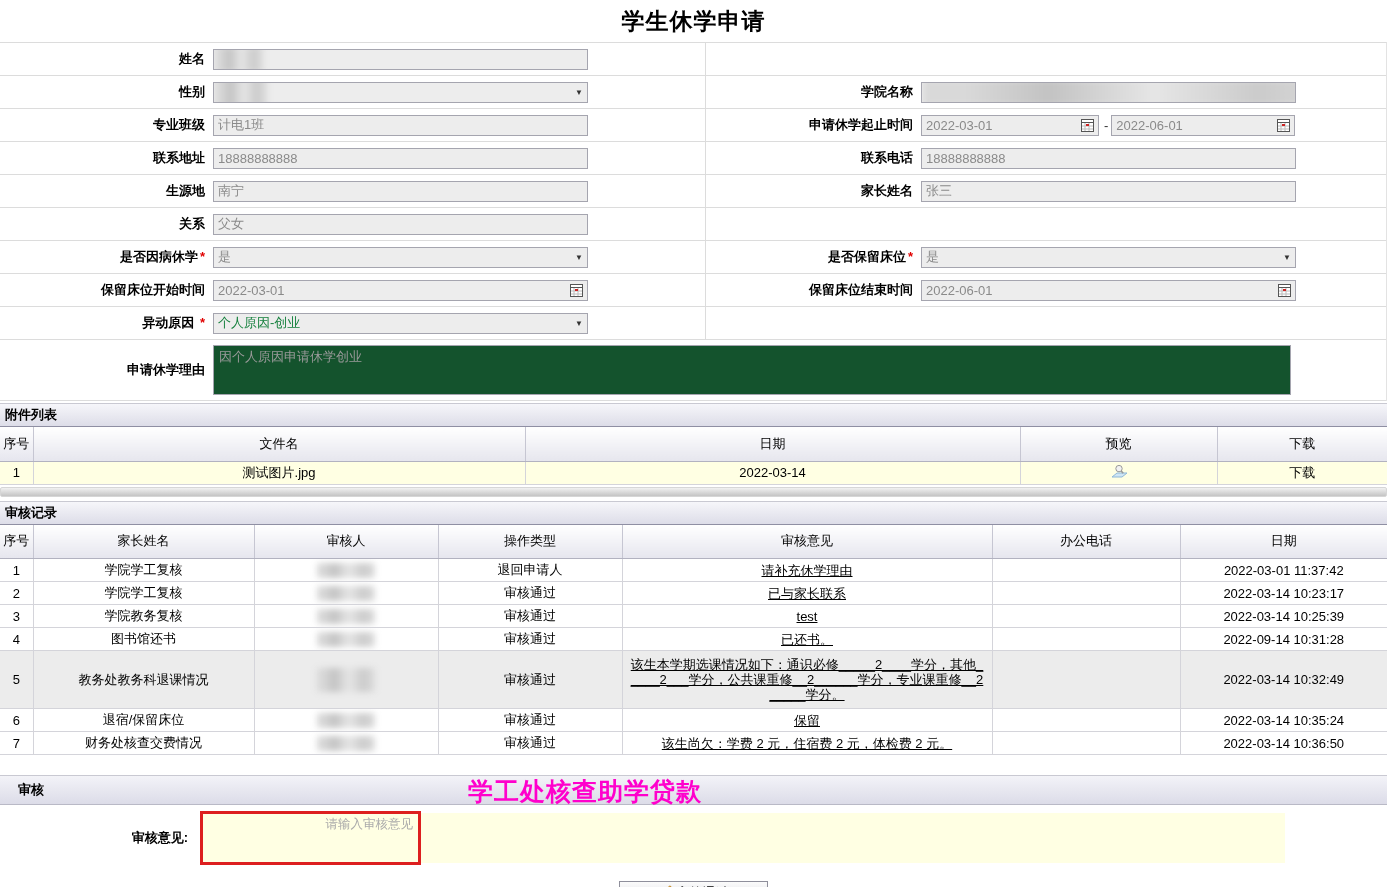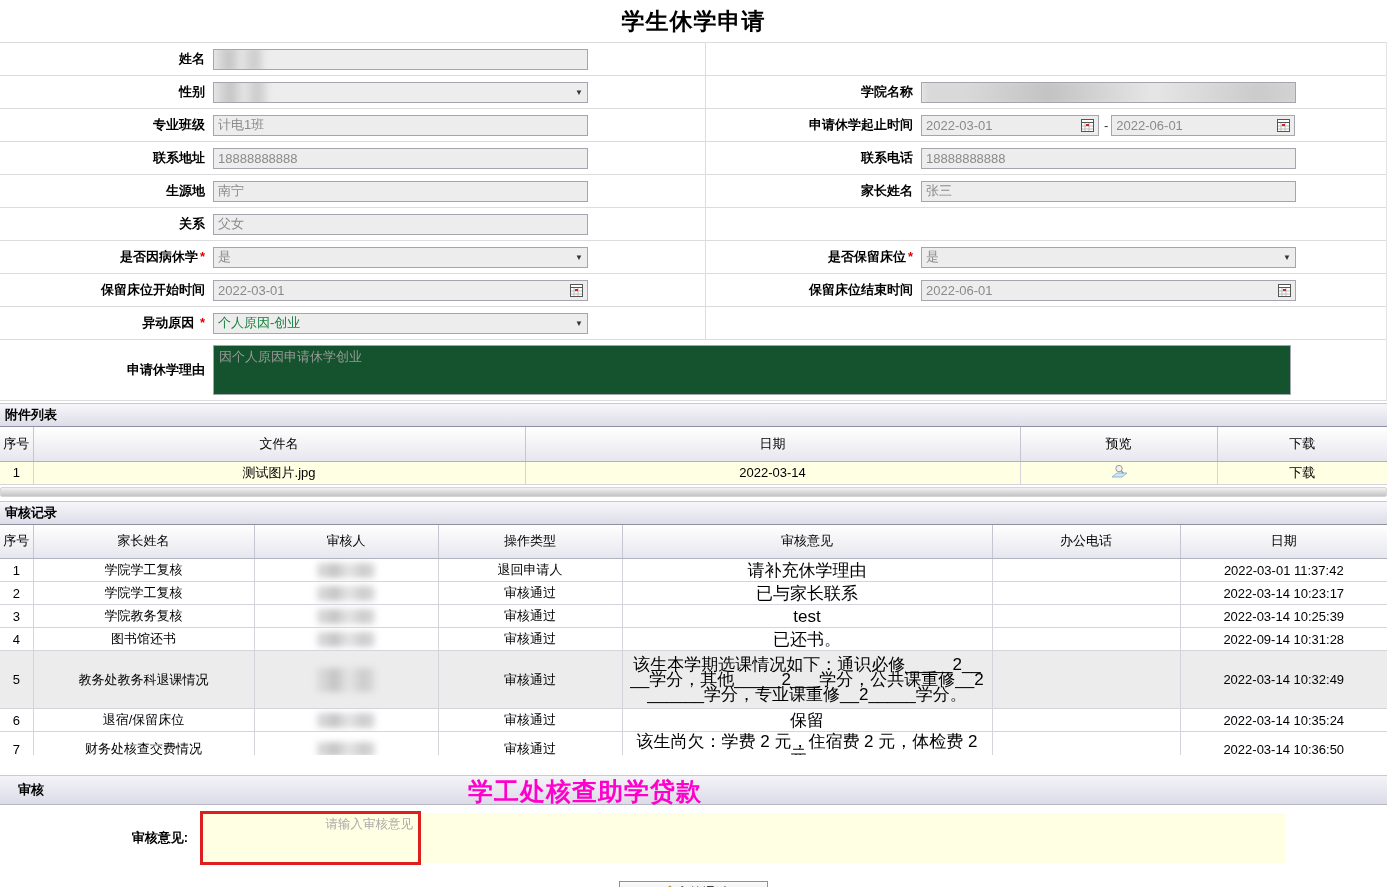--- a/index.html
+++ b/index.html
@@ -50,21 +50,21 @@
   table { border-collapse:collapse; table-layout:fixed; width:1387px; }
   th { font-weight:normal; background:linear-gradient(#ffffff,#e6e6ee);
     border-right:1px solid #c6c6d2; border-bottom:1px solid #b2b2c0; height:34px; padding:1px 2px; }
   td { border-right:1px solid #d4d4da; border-bottom:1px solid #d4d4da; height:23px;
     text-align:center; padding:0 4px; overflow:hidden; }
   th:last-child, td:last-child { border-right:none; }
   .attach-table td { background:#ffffe3; }
   .review-wrap { height:230px; overflow:hidden; }
   .review-table td { background:#fff; }
   .review-table tr.alt td { background:#ececec; height:58px; }
-  .opinion-cell { font-size:17px; line-height:15px; padding:2px 6px; word-break:break-all; }
+  .opinion-cell { font-size:13px; line-height:15px; padding:2px 6px; word-break:break-all;text-decoration:underline; }
   .grid-strip { height:10px; margin:2px 0 4px 0; border:1px solid #d6d6d6; border-radius:2px;
     background:linear-gradient(#f1f1f1,#c4c4c4); }
 
   
   .panel-bar { position:relative; height:30px; line-height:28px; padding-left:18px; font-weight:bold;
     background:linear-gradient(#f3f3f8,#dcdce8); border-top:1px solid #c9c9d2; border-bottom:1px solid #b9b9c6;
     margin-top:20px; }
   .annotation { position:absolute; left:468px; top:0px; font-size:25px; font-weight:bold;
     color:#ff00cc; line-height:30px; letter-spacing:1px; }
   .opinion-row { display:flex; align-items:center; padding:8px 0 6px 0; }

